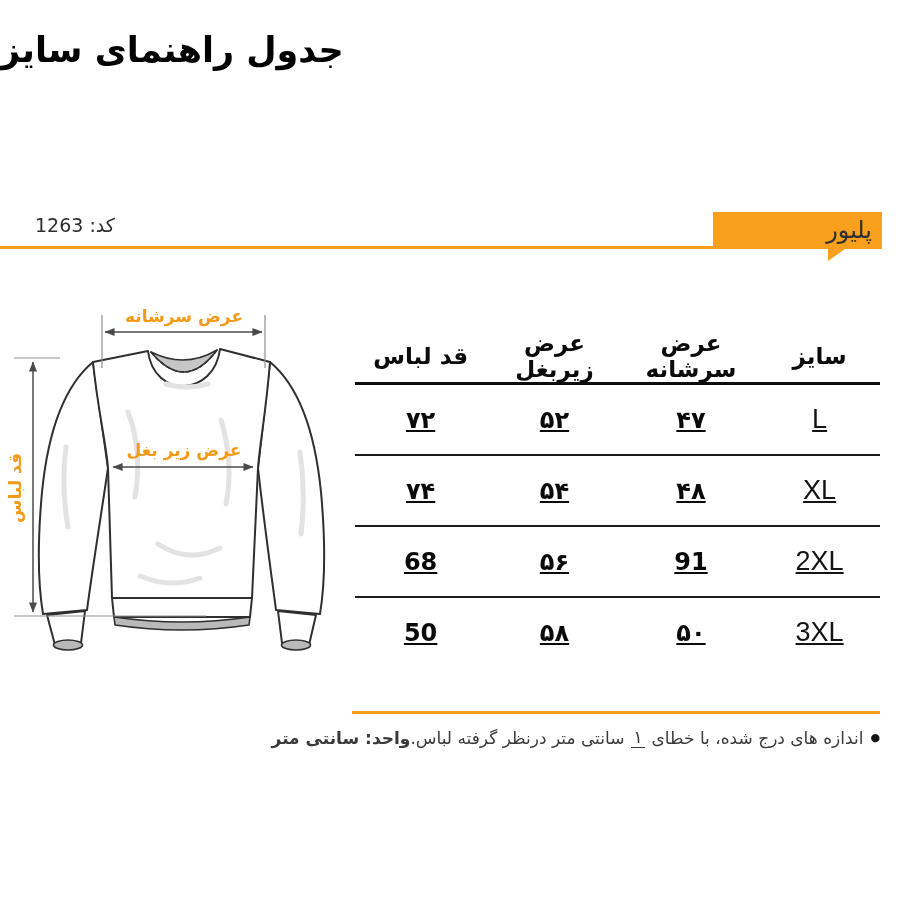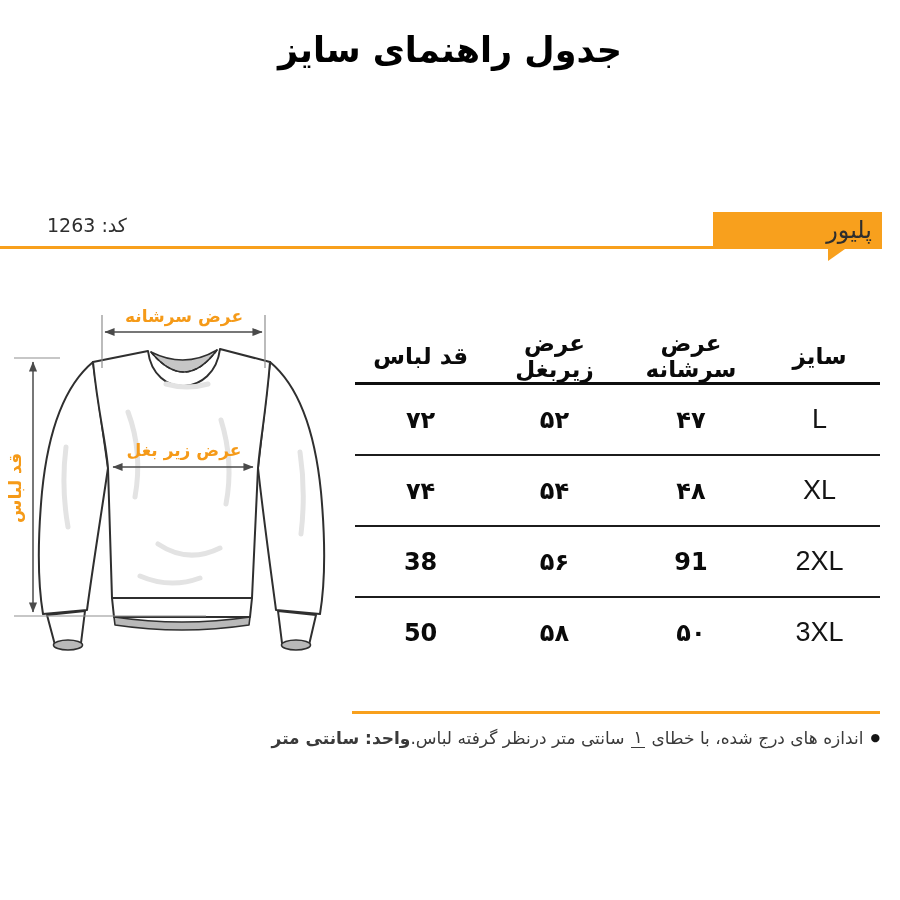--- a/index.html
+++ b/index.html
@@ -1,38 +1,38 @@
 <!DOCTYPE html>
 <html lang="fa"><head>
 <meta charset="utf-8">
 <style>
   html,body{margin:0;padding:0;background:#ffffff;}
   .page{position:relative;width:900px;height:900px;background:#ffffff;overflow:hidden;
         font-family:"DejaVu Sans",sans-serif;color:#111;}
 
   
-  .title{position:absolute;top:30px;left:0;width:100%;margin:0;text-align:center;
+  .title{position:absolute;top:30px;left:0;width:100%;margin:0;text-align:left;
          font-size:35px;font-weight:bold;color:#000;direction:rtl;}
 
   
   .banner-line{position:absolute;left:0;top:246px;width:715px;height:3px;background:#F8A01D;}
   .banner-tag{position:absolute;left:713px;top:212px;width:169px;height:37px;background:#F8A01D;}
   .banner-tag .tag-label{position:absolute;right:10px;top:0;height:37px;line-height:36px;
          font-size:24px;color:#2e2e2e;direction:rtl;margin-left:28px;}
   .banner-tail{position:absolute;left:115px;top:37px;width:0;height:0;
          border-top:12px solid #F8A01D;border-right:17px solid transparent;}
-  .banner-code{position:absolute;left:35px;top:214px;font-size:19px;color:#2e2e2e;direction:rtl;margin-left:12px;}
+  .banner-code{position:absolute;left:35px;top:214px;font-size:19px;color:#2e2e2e;direction:rtl;}
 
   
   table.size-table{position:absolute;left:355px;top:330px;width:525px;
          border-collapse:collapse;direction:rtl;text-align:center;table-layout:fixed;}
   .size-table th{height:43px;font-size:23px;font-weight:bold;color:#0a0a0a;
          vertical-align:middle;padding:0;border-bottom:3px solid #0f0f0f;}
   .size-table td{height:69px;font-size:24px;font-weight:bold;color:#0a0a0a;
-         vertical-align:middle;padding:0;}
+         vertical-align:middle;padding:0;text-decoration:underline;}
   .size-table tbody tr:not(:last-child) td{border-bottom:2px solid #1c1c1c;}
   .size-table td.size-cell{font-family:"Liberation Sans","DejaVu Sans",sans-serif;
          font-weight:400;font-size:27px;color:#141414;}
 
   
   .footer-line{position:absolute;left:352px;top:711px;width:528px;height:3px;background:#F8A01D;}
   .footer-row{position:absolute;left:352px;top:727px;width:528px;direction:rtl;
          display:flex;justify-content:space-between;align-items:center;
          font-size:17px;color:#3a3a3a;}
   .note{display:flex;align-items:center;gap:7px;white-space:nowrap;}
@@ -138,21 +138,21 @@
       <tr>
         <td class="size-cell">XL</td>
         <td>۴۸</td>
         <td>۵۴</td>
         <td>۷۴</td>
       </tr>
       <tr>
         <td class="size-cell">2XL</td>
         <td>91</td>
         <td>۵۶</td>
-        <td>38</td>
+        <td>68</td>
       </tr>
       <tr>
         <td class="size-cell">3XL</td>
         <td>۵۰</td>
         <td>۵۸</td>
         <td>50</td>
       </tr>
     </tbody>
   </table>
 

